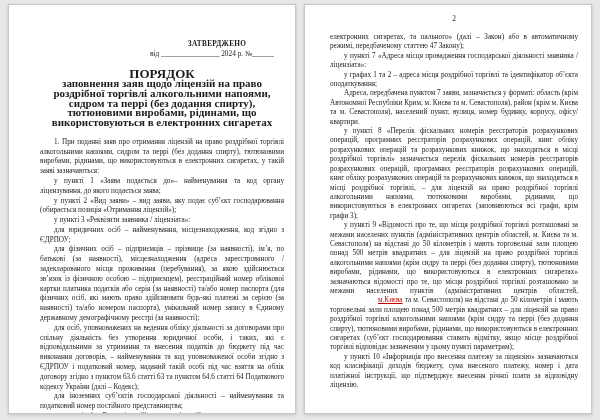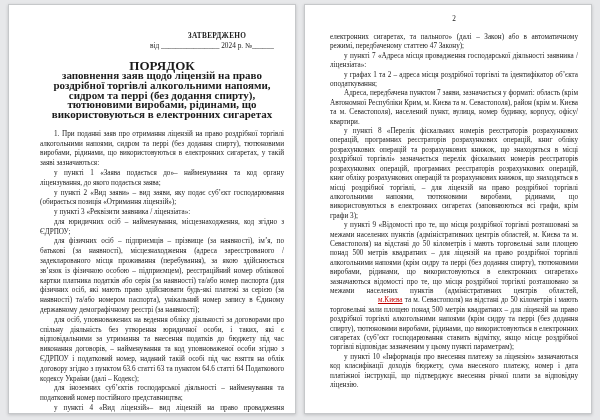--- a/index.html
+++ b/index.html
@@ -14,21 +14,21 @@
   .page {
     position:absolute;
     top:4px;
     width:288px; height:410px;
     background:#ffffff;
     border:1px solid #c6c8ca;
     box-shadow:0 1px 3px rgba(0,0,0,0.18);
     box-sizing:border-box;
     overflow:hidden;
   }
-  .page-1 { left:8px;  padding:26px 11px 10px 31px; }
+  .page-1 { left:8px;  padding:34px 11px 10px 31px; }
   .page-2 { left:304px; padding:9px 13px 10px 25px; }
 
   .body-text { font-size:7.2px; text-align:justify; }
   .page-1 .body-text { line-height:9.8px; }
   .page-2 .body-text { line-height:9.4px; }
 
   p.para { margin:0; text-indent:14px; }
   p.para.no-indent { text-indent:0; }
 
   .approval {

